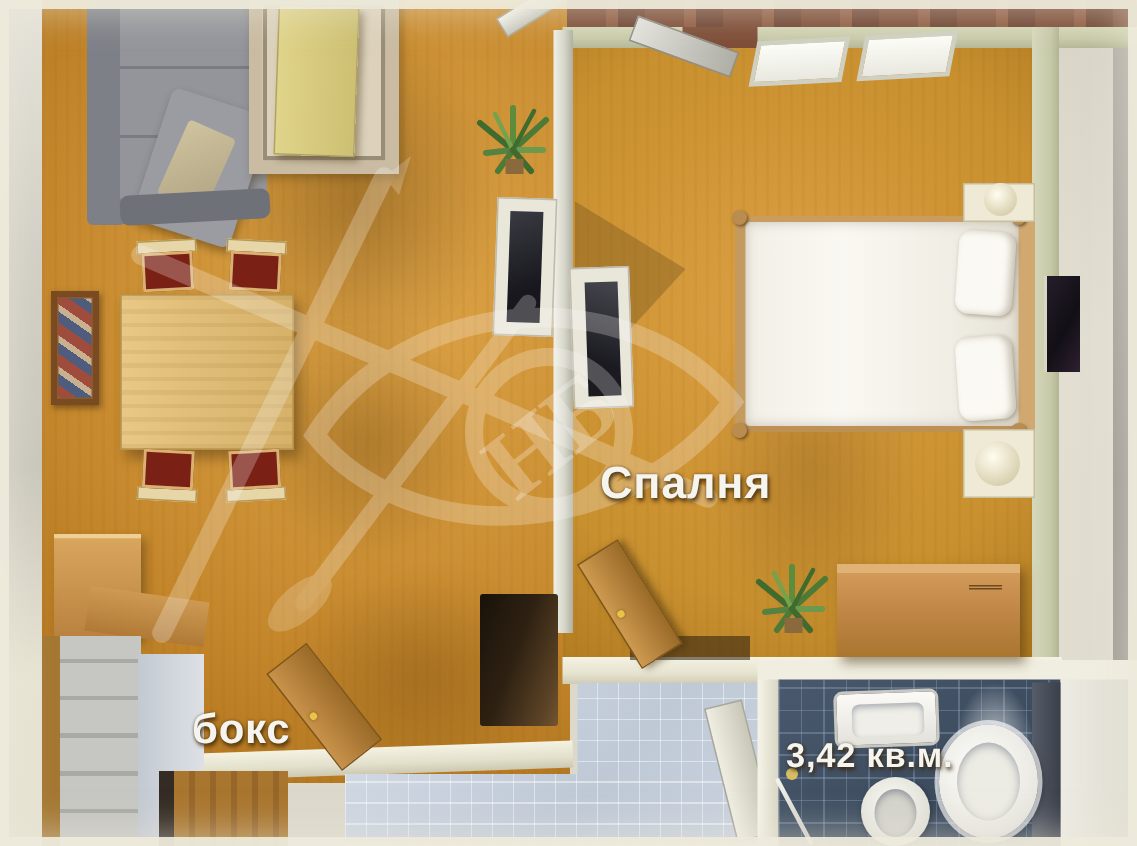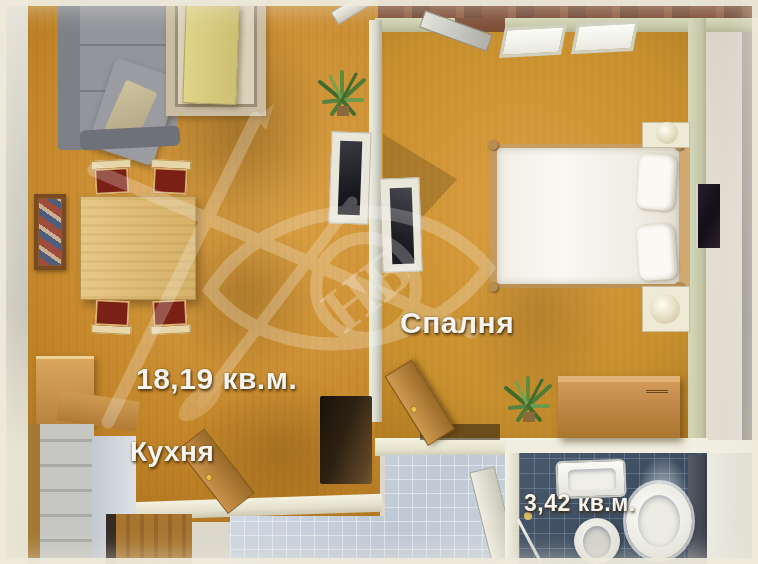--- a/index.html
+++ b/index.html
@@ -394,19 +394,18 @@
       <path d="M34 80 L412 242" stroke-width="13"></path>
       <path d="M292 112 L142 312" stroke-width="11"></path>
       <path d="M150 200 C210 105 360 95 428 178 C360 272 212 278 150 200 Z" stroke-width="13"></path>
       <circle cx="306" cy="198" r="50" stroke-width="12"></circle>
       <ellipse cx="140" cy="312" rx="26" ry="12" transform="rotate(-40 140 312)" fill="#FFFFFF" stroke="none" opacity="0.8"></ellipse>
       <path d="M196 28 L214 14 L206 40 Z" fill="#FFFFFF" stroke="none" opacity="0.8"></path>
     </g>
     <text x="306" y="200" transform="rotate(-38 306 198)" font-family="Liberation Serif, serif" font-size="64" font-weight="bold" fill="#FFFFFF" opacity="0.26" text-anchor="middle" dominant-baseline="central">НБ</text>
   </svg>
 
-  <div class="label lbl-living-area">18,19 кв.м.</div>
-  <div class="label lbl-kitchen-1">Кухня</div>
+  <div class="label lbl-kitchen-2">бокс</div>
   <div class="label lbl-bedroom-name">Спалня</div>
   <div class="label lbl-bath-area">3,42 кв.м.</div>
 
   <div class="frame"></div>
 </div>
 
 </body></html>

